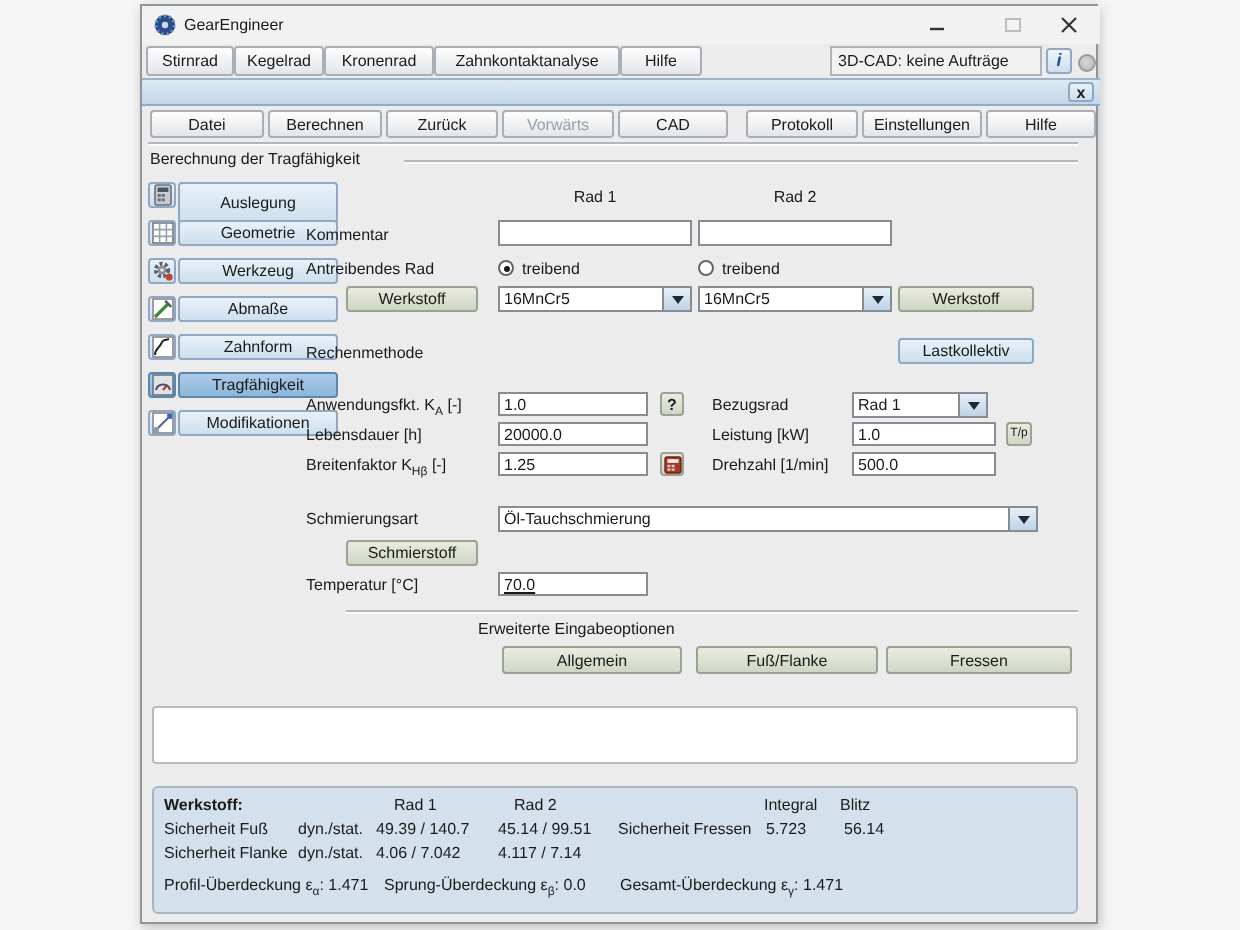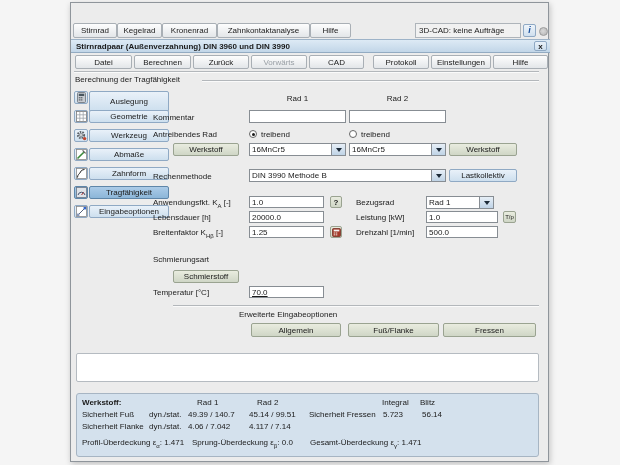--- a/index.html
+++ b/index.html
@@ -45,32 +45,57 @@
   .ibtn{position:absolute;width:13px;height:13px;box-sizing:border-box;border:1px solid #8fa9c4;border-radius:2px;
         background:linear-gradient(#eef4fa,#cfdfee);display:flex;align-items:center;justify-content:center;
         font-size:9px;font-weight:bold;font-style:italic;color:#1b4f9c;line-height:9px}
   svg{display:block}
 </style>
 </head>
 <body>
 
 <div class="win">
 
+  <div class="titlebar">
+    <span style="position:absolute;left:6px;top:4px">
+      <svg width="11" height="11" viewBox="0 0 11 11">
+        <circle cx="5.5" cy="5.5" r="4.6" fill="#2a4d8f" stroke="#17305e" stroke-width="0.8"></circle>
+        <circle cx="5.5" cy="5.5" r="4.6" fill="none" stroke="#6b8cc4" stroke-width="1.4" stroke-dasharray="1.4 1.2"></circle>
+        <circle cx="5.5" cy="5.5" r="1.6" fill="#cfd9ec"></circle>
+      </svg>
+    </span>
+    <span class="lbl" style="left:21px;top:5px">GearEngineer</span>
+    <span class="wbtn" style="left:388px;top:2px">
+      <svg width="9" height="9" viewBox="0 0 9 9">
+          <line x1="1" y1="6.5" x2="8" y2="6.5" stroke="#333" stroke-width="1.2"></line>
+        </svg>
+    </span>
+    <span class="wbtn" style="left:426px;top:2px">
+      <svg width="9" height="9" viewBox="0 0 9 9">
+          <rect x="1" y="1.5" width="7" height="6" fill="none" stroke="#bdbdbd" stroke-width="1"></rect>
+        </svg>
+    </span>
+    <span class="wbtn" style="left:454px;top:2px">
+      <svg width="9" height="9" viewBox="0 0 9 9">
+        <line x1="1" y1="1" x2="8" y2="8" stroke="#333" stroke-width="1.1"></line>
+        <line x1="8" y1="1" x2="1" y2="8" stroke="#333" stroke-width="1.1"></line>
+      </svg>
+    </span>
+  </div>
 
   <div class="btn" style="left:2px;top:20px;width:44px;height:15px">Stirnrad</div>
   <div class="btn" style="left:46px;top:20px;width:45px;height:15px">Kegelrad</div>
   <div class="btn" style="left:91px;top:20px;width:55px;height:15px">Kronenrad</div>
   <div class="btn" style="left:146px;top:20px;width:93px;height:15px">Zahnkontaktanalyse</div>
   <div class="btn" style="left:239px;top:20px;width:41px;height:15px">Hilfe</div>
   <div class="statusbox" style="left:344px;top:20px;width:106px;height:15px">3D-CAD: keine Aufträge</div>
   <div class="ibtn" style="left:452px;top:21px">i</div>
   <div class="led" style="left:468px;top:24px"></div>
 
   <div class="docbar">
-    <span class="lbl b" style="left:5px;top:2px">Stirnradpaar (Außenverzahnung) DIN 3960 und DIN 3990</span>
     <span class="btn sbtn" style="left:463px;top:1px;width:13px;height:10px;font-weight:bold">x</span>
   </div>
 
   <div class="btn" style="left:4px;top:52px;width:57px;height:14px">Datei</div>
   <div class="btn" style="left:63px;top:52px;width:57px;height:14px">Berechnen</div>
   <div class="btn" style="left:122px;top:52px;width:56px;height:14px">Zurück</div>
   <div class="btn dis" style="left:180px;top:52px;width:56px;height:14px">Vorwärts</div>
   <div class="btn" style="left:238px;top:52px;width:55px;height:14px">CAD</div>
   <div class="btn" style="left:302px;top:52px;width:56px;height:14px">Protokoll</div>
   <div class="btn" style="left:360px;top:52px;width:60px;height:14px">Einstellungen</div>
@@ -137,21 +162,21 @@
   <div class="btn sbtn sel" style="left:18px;top:183px;width:80px;height:13px">Tragfähigkeit</div>
 
   <div class="btn sbtn" style="left:3px;top:202px;width:14px;height:13px">
     <svg width="11" height="11" viewBox="0 0 11 11">
       <rect x="0.5" y="0.5" width="10" height="10" fill="#ffffff" stroke="#888" stroke-width="0.8"></rect>
       <path d="M1.6 9.4 L9.4 1.6" stroke="#55627a" stroke-width="1" fill="none"></path>
       <rect x="7.6" y="0.9" width="2.5" height="2.5" fill="#3366cc"></rect>
       <rect x="0.9" y="7.6" width="2.5" height="2.5" fill="#8899bb"></rect>
     </svg>
   </div>
-  <div class="btn sbtn" style="left:18px;top:202px;width:80px;height:13px">Eingabeoptionen</div>
+  <div class="btn sbtn" style="left:18px;top:202px;width:80px;height:13px">Modifikationen</div>
 
   <div class="lbl" style="left:178px;top:91px;width:97px;text-align:center">Rad 1</div>
   <div class="lbl" style="left:278px;top:91px;width:97px;text-align:center">Rad 2</div>
 
   <span class="lbl" style="left:82px;top:110px">Kommentar</span>
   <input class="field" style="left: 178px; top: 107px; width: 97px; height: 13px;" value="">
   <input class="field" style="left: 278px; top: 107px; width: 97px; height: 13px;" value="">
 
   <span class="lbl" style="left:82px;top:127px">Antreibendes Rad</span>
   <span class="radio on" style="left:178px;top:127px"></span>
@@ -168,26 +193,20 @@
   </div>
   <div class="combo" style="left:278px;top:140px;width:97px;height:13px">
     <span class="ct">16MnCr5</span>
     <span class="ca">
         <span class="tri"></span>
       </span>
   </div>
   <div class="btn gbtn" style="left:378px;top:140px;width:68px;height:13px">Werkstoff</div>
 
   <span class="lbl" style="left:82px;top:169px">Rechenmethode</span>
-  <div class="combo" style="left:178px;top:166px;width:197px;height:13px">
-    <span class="ct">DIN 3990 Methode B</span>
-    <span class="ca">
-        <span class="tri"></span>
-      </span>
-  </div>
   <div class="btn sbtn" style="left:378px;top:166px;width:68px;height:13px">Lastkollektiv</div>
 
   <span class="lbl" style="left:82px;top:195px"><span>Anwendungsfkt. K</span><sub>A</sub><span> [-]</span></span>
   <input class="field" style="left: 178px; top: 193px; width: 75px; height: 12px;" value="1.0">
   <div class="btn gbtn" style="left:259px;top:193px;width:12px;height:12px;font-weight:bold">?</div>
   <span class="lbl" style="left:285px;top:195px">Bezugsrad</span>
   <div class="combo" style="left:355px;top:193px;width:68px;height:13px">
     <span class="ct">Rad 1</span>
     <span class="ca">
         <span class="tri"></span>
@@ -209,20 +228,26 @@
       <rect x="1.7" y="4.4" width="1.5" height="1.2" fill="#e0c8c0"></rect>
         <rect x="3.8" y="4.4" width="1.5" height="1.2" fill="#e0c8c0"></rect>
       <rect x="1.7" y="6.2" width="1.5" height="1.2" fill="#e0c8c0"></rect>
         <rect x="3.8" y="6.2" width="1.5" height="1.2" fill="#e0c8c0"></rect>
     </svg>
   </div>
   <span class="lbl" style="left:285px;top:225px">Drehzahl [1/min]</span>
   <input class="field" style="left: 355px; top: 223px; width: 72px; height: 12px;" value="500.0">
 
   <span class="lbl" style="left:82px;top:252px">Schmierungsart</span>
+  <div class="combo" style="left:178px;top:250px;width:270px;height:13px">
+    <span class="ct">Öl-Tauchschmierung</span>
+    <span class="ca">
+        <span class="tri"></span>
+      </span>
+  </div>
   <div class="btn gbtn" style="left:102px;top:267px;width:66px;height:13px">Schmierstoff</div>
   <span class="lbl" style="left:82px;top:285px">Temperatur [°C]</span>
   <input class="field" style="left: 178px; top: 283px; width: 75px; height: 12px; text-decoration: underline;" value="70.0">
 
   <div class="etch" style="left:102px;top:302px;width:366px"></div>
   <span class="lbl" style="left:168px;top:307px">Erweiterte Eingabeoptionen</span>
   <div class="btn gbtn" style="left:180px;top:320px;width:90px;height:14px">Allgemein</div>
   <div class="btn gbtn" style="left:372px;top:320px;width:93px;height:14px">Fressen</div>
   <div class="btn gbtn" style="left:277px;top:320px;width:91px;height:14px">Fuß/Flanke</div>
 

